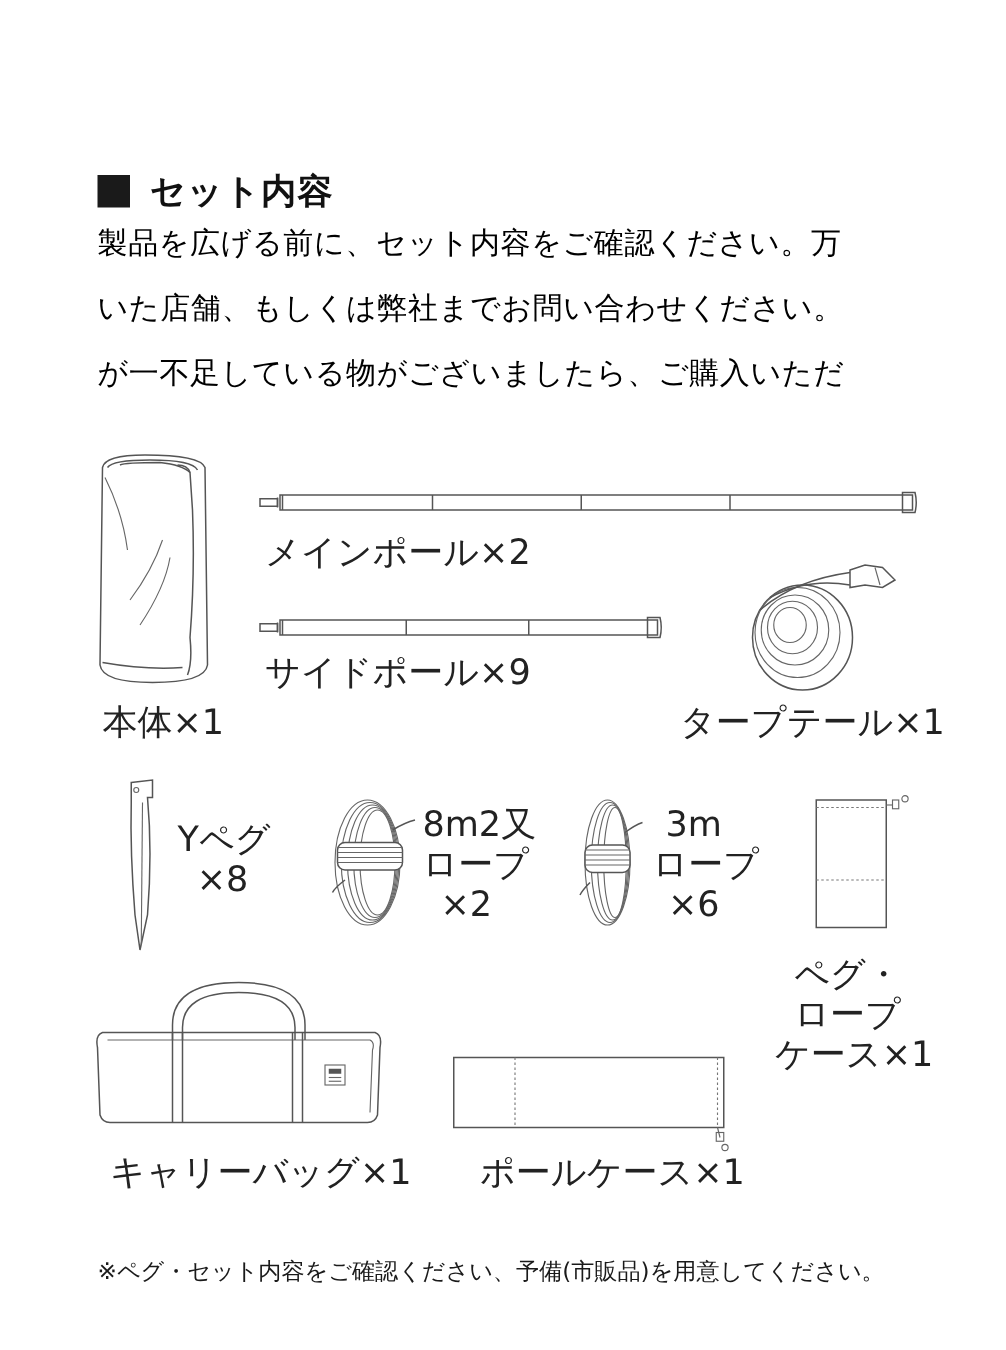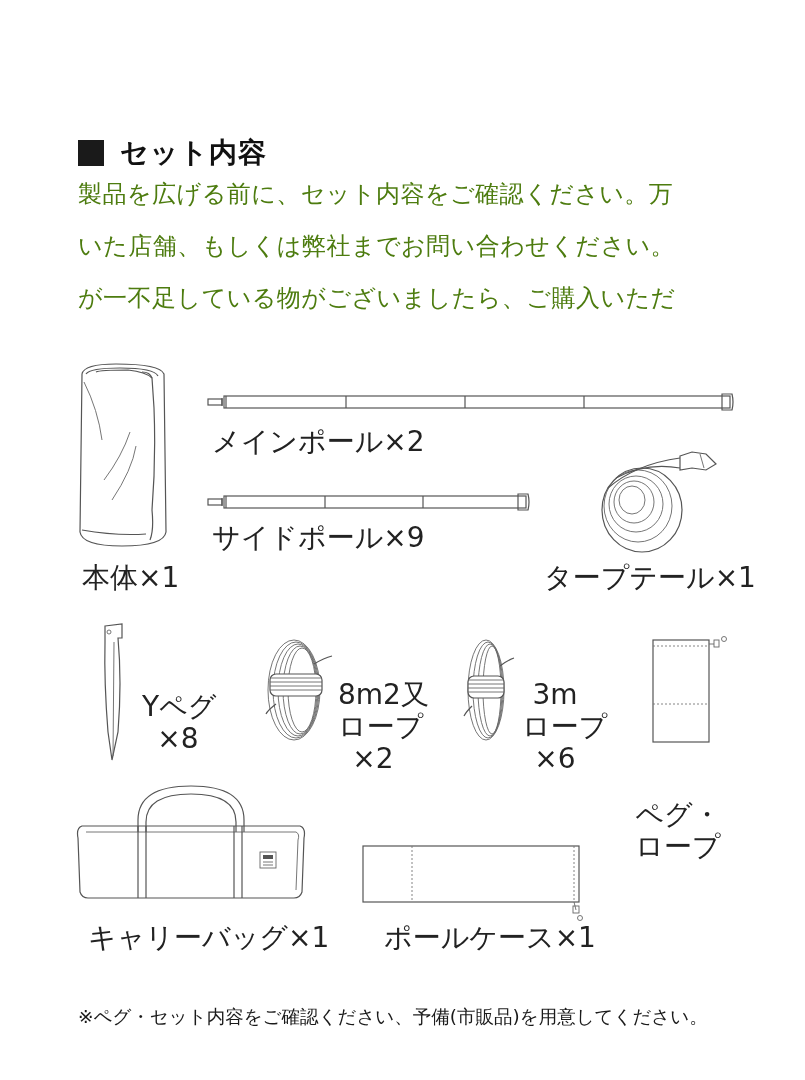--- a/index.html
+++ b/index.html
@@ -2,24 +2,24 @@
 <html><head>
 <meta charset="utf-8">
 <style>
   html, body { margin: 0; padding: 0; background: #ffffff; }
   body { width: 805px; height: 1080px; position: relative; overflow: hidden;
          font-family: "DejaVu Sans", "Liberation Sans", sans-serif; color: #1a1a1a; }
   .abs { position: absolute; }
   .heading { left: 78px; top: 94px; display: flex; align-items: center; margin-top: 40px; }
   .heading .sq { width: 26px; height: 26px; background: #1a1a1a; margin-right: 16px; }
   .heading .title { font-size: 28px; font-weight: bold; letter-spacing: 1px; color: #111; }
-  .intro { left: 78px; top: 168px; width: 680px; font-size: 24px; line-height: 52px; color: #4d7c0f; letter-spacing: 0.5px; }
+  .intro { left: 78px; top: 168px; width: 680px; font-size: 24px; line-height: 52px; color: #000000; letter-spacing: 0.5px; }
   .intro div { white-space: nowrap; }
   .label { font-size: 28px; color: #222; white-space: nowrap; line-height: 32px; }
-  .label.center { text-align: center; margin-top: 35px; }
+  .label.center { text-align: center; }
   .note { left: 78px; top: 1004px; font-size: 18.5px; color: #1a1a1a; white-space: nowrap; }
   svg { position: absolute; overflow: visible; }
   svg .ln { fill: none; stroke: #555; stroke-width: 1.2; }
   svg .lnt { fill: none; stroke: #666; stroke-width: 0.9; }
   svg .dot { fill: none; stroke: #777; stroke-width: 0.9; stroke-dasharray: 2 2; }
 </style>
 </head>
 <body>
 
 <div class="abs heading">
@@ -134,20 +134,21 @@
   <rect class="ln" x="1" y="4" width="56" height="102"></rect>
   <line class="dot" x1="1" y1="10" x2="57" y2="10"></line>
   <line class="dot" x1="1" y1="68" x2="57" y2="68"></line>
   <path class="lnt" d="M57 8 L62 8"></path>
   <rect class="lnt" x="62" y="4" width="5" height="7"></rect>
   <circle class="lnt" cx="72" cy="3" r="2.5"></circle>
 </svg>
 <div class="abs label center" style="left:620px;top:764px;width:116px;">
   <div>ペグ・</div>
   <div style="margin-top:0px;">ロープ</div>
+  <div>ケース×1</div>
 </div>
 
 <svg style="left:76px;top:782px;" width="232" height="120" viewBox="0 0 232 120">
   <path class="ln" d="M62 50 L62 38 Q62 4 115 4 Q168 4 168 38 L168 50"></path>
   <path class="ln" d="M70 50 L70 40 Q70 12 115 12 Q160 12 160 40 L160 50"></path>
   <path class="ln" d="M6 44 L224 44 Q230 46 228 56 L226 110 Q224 116 218 116 L12 116 Q6 116 4 110 L2 56 Q0 46 6 44 Z"></path>
   <path class="lnt" d="M10 50 L220 50 Q224 52 222 58 L220 108"></path>
   <line class="ln" x1="62" y1="44" x2="62" y2="116"></line>
   <line class="ln" x1="70" y1="44" x2="70" y2="116"></line>
   <line class="ln" x1="158" y1="44" x2="158" y2="116"></line>

